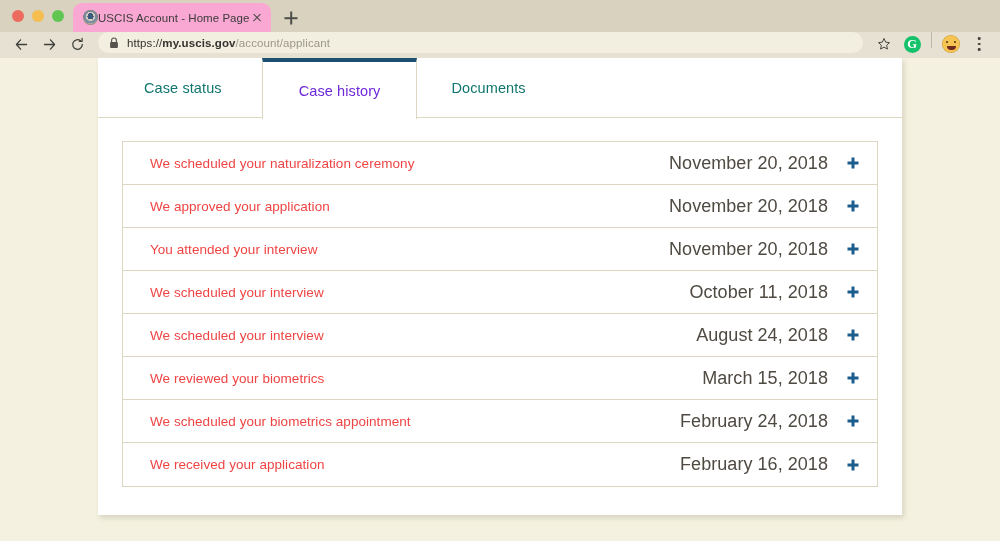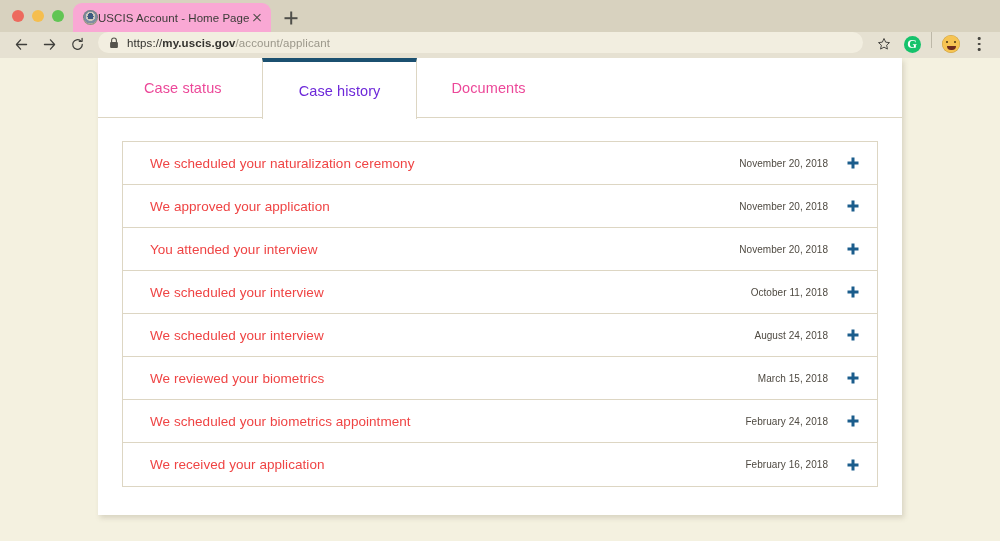--- a/index.html
+++ b/index.html
@@ -235,21 +235,21 @@
     align-items: stretch;
     height: 60px;
     border-bottom: 1px solid #ddd6c3;
     position: relative;
   }
   .ptab {
     display: flex;
     align-items: center;
     justify-content: center;
     font-size: 14.5px;
-    color: #ec4899;
+    color: #0f766e;
     padding: 0 34px;
     position: relative;
     background: transparent;
     letter-spacing: .1px;
     white-space: nowrap;
   }
   .ptab:first-child { padding-left: 46px; padding-right: 40px; }
   .ptab.active {
     background: #ffffff;
     border-left: 1px solid #ddd6c3;
@@ -278,21 +278,21 @@
     border-bottom: 1px solid #ddd6c3;
   }
   .history-row:last-child { border-bottom: none; }
   .row-label {
     font-size: 13.5px;
     color: #ef4444;
     flex: 1 1 auto;
     letter-spacing: .05px;
   }
   .row-date {
-    font-size: 10px;
+    font-size: 18px;
     color: #4f4a42;
     flex: 0 0 auto;
     margin-right: 17px;
     letter-spacing: .05px;
     text-align: right;
   }
   .row-expand {
     width: 15px; height: 15px;
     flex: 0 0 auto;
     position: relative;

